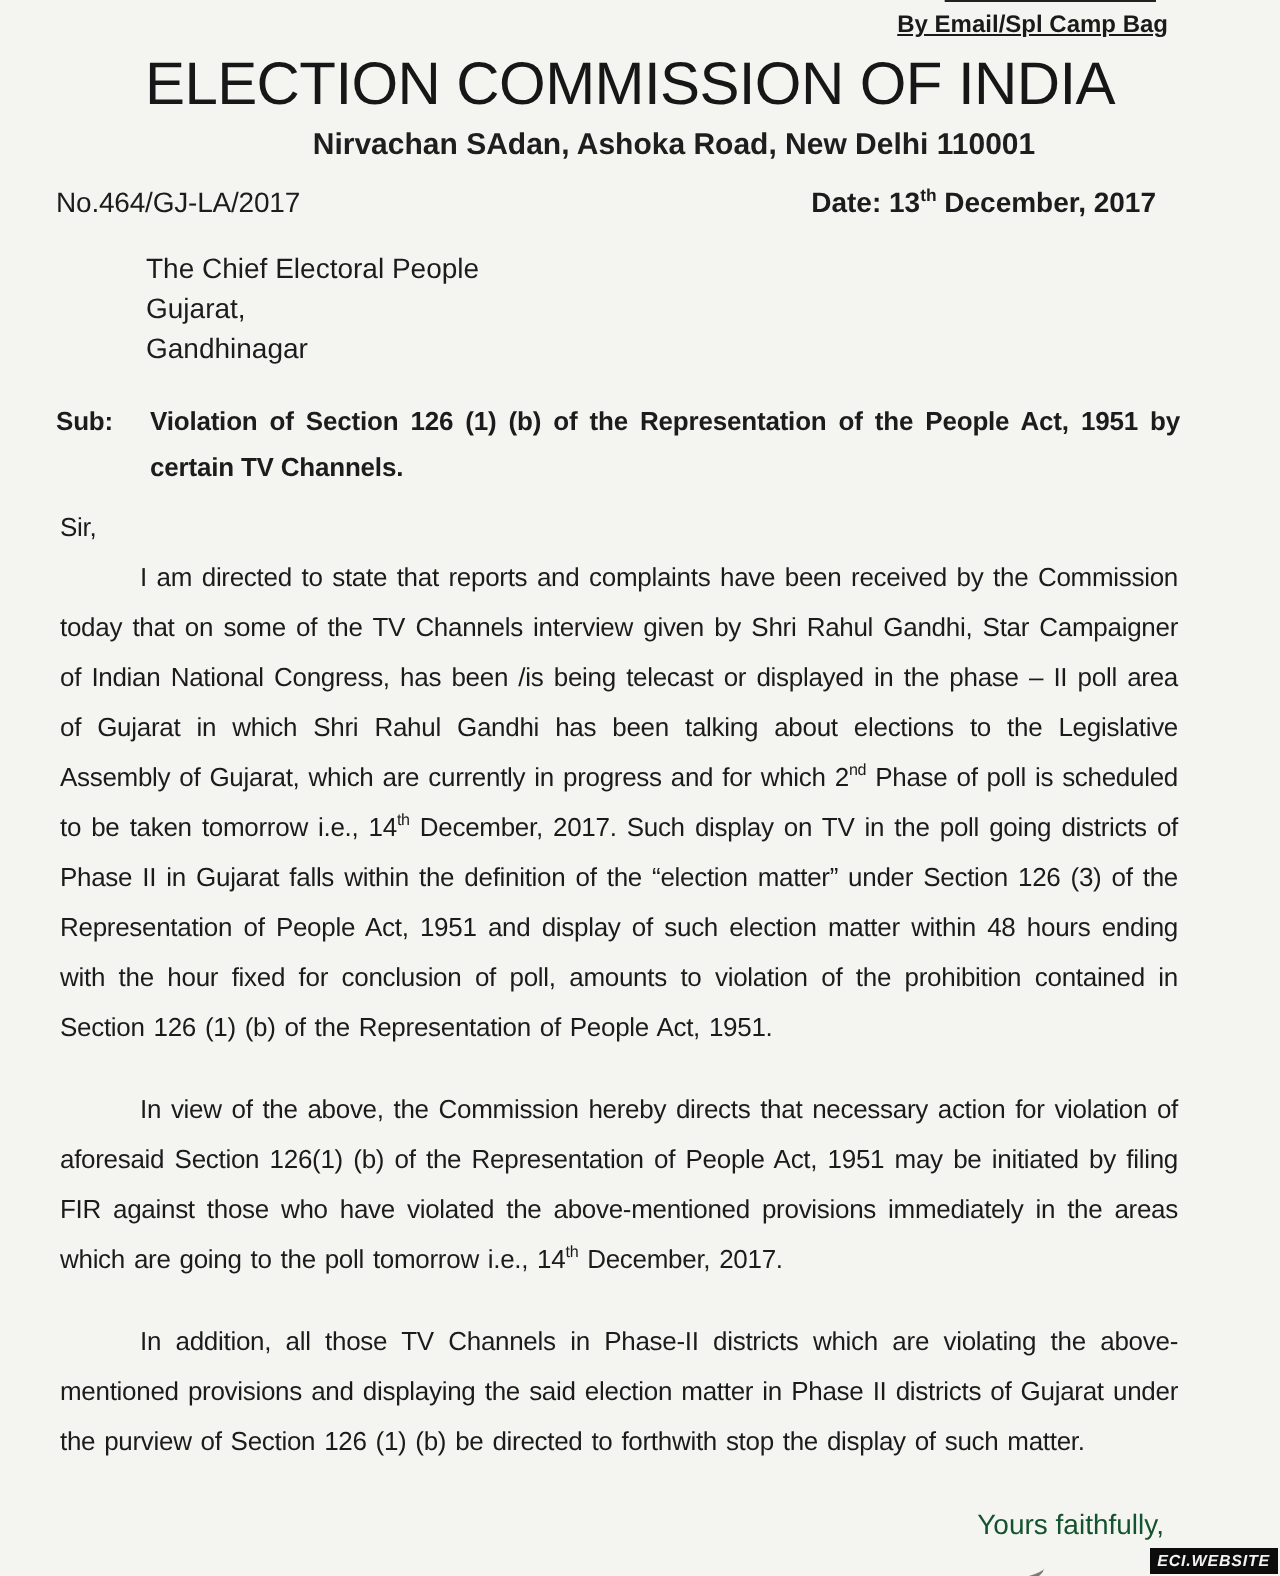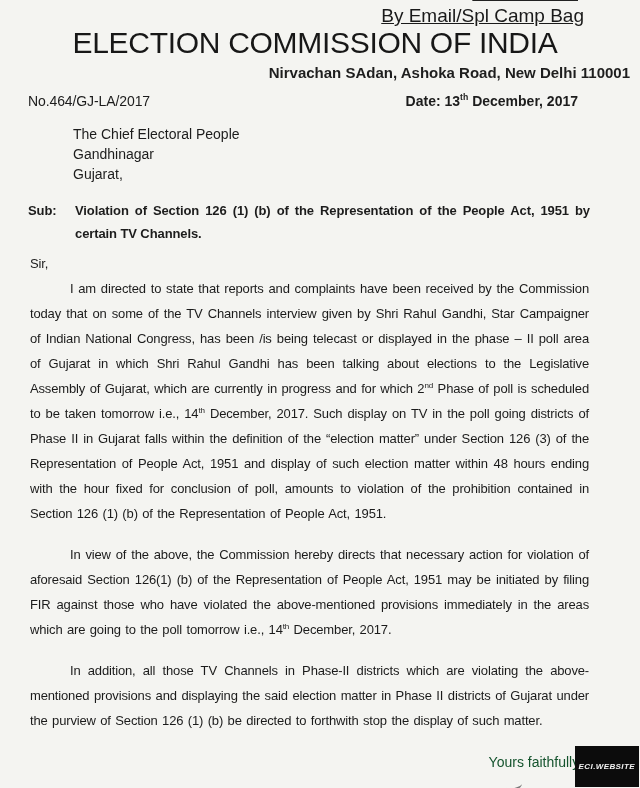--- a/index.html
+++ b/index.html
@@ -19,34 +19,34 @@
   
   .classification {
     position: absolute; top: -14px; right: 62px;
     font-size: 14px; font-weight: 700;
     text-decoration: underline;
     letter-spacing: 0.2px;
     color: #222;
   }
   .delivery {
     position: absolute; top: 5px; right: 56px;
-    font-size: 19px; font-weight: 400;
+    font-size: 12px; font-weight: 700;
     text-decoration: underline;
     color: #1a1a1a;
   }
   .org-name {
     position: absolute; top: 26px; left: 0; right: 10px;
     text-align: center;
     font-size: 30px; font-weight: 500;
     letter-spacing: -0.3px;
     color: #171717;
   }
   .org-address {
     position: absolute; top: 64px; left: 0; right: 10px;
-    text-align: right;
+    text-align: center;
     font-size: 15px; font-weight: 600;
     color: #1e1e1e;
     margin-left: 44px;
   }
   .ref-row {
     position: absolute; top: 93px; left: 28px; right: 62px;
     display: flex; justify-content: space-between; align-items: center;
     font-size: 14px;
     gap: 33px;
   }
@@ -93,21 +93,21 @@
     border-radius: 50%;
     transform: rotate(-14deg);
     opacity: 0.65;
   }
   .eci-badge {
     position: absolute; bottom: 1px; right: 1px;
     background: #0c0c0c;
     color: #f2f2f2;
     font-size: 8px; font-weight: 700;
     letter-spacing: 0.4px;
-    padding: 16px 4px;
+    padding: 2px 4px;
     font-style: italic;
   }
 </style>
 </head>
 <body>
 
 <div class="page">
 
   <div class="classification">MOST URGENT</div>
 
@@ -117,22 +117,22 @@
 
   <div class="org-address">Nirvachan SAdan, Ashoka Road, New Delhi 110001</div>
 
   <div class="ref-row">
     <span class="ref-no">No.464/GJ-LA/2017</span>
     <span class="letter-date"><span>Date: 13</span><sup>th</sup><span> December, 2017</span></span>
   </div>
 
   <div class="addressee">
     <div>The Chief Electoral People</div>
+    <div>Gujarat,</div>
     <div>Gandhinagar</div>
-    <div>Gujarat,</div>
   </div>
 
   <div class="subject-row">
     <span class="subject-label">Sub:</span>
     <span class="subject-text">Violation of Section 126 (1) (b) of the Representation of the People Act, 1951 by certain TV Channels.</span>
   </div>
 
   <div class="letter-body">
     <div class="salutation">Sir,</div>
     <p class="body-par"><span>I am directed to state that reports and complaints have been received by the Commission today that on some of the TV Channels interview given by Shri Rahul Gandhi, Star Campaigner of Indian National Congress, has been /is being telecast or displayed in the phase – II poll area of Gujarat in which Shri Rahul Gandhi has been talking about elections to the Legislative Assembly of Gujarat, which are currently in progress and for which 2</span><sup>nd</sup><span> Phase of poll is scheduled to be taken tomorrow i.e., 14</span><sup>th</sup><span> December, 2017.  Such display on TV in the poll going districts of Phase II in Gujarat falls within the definition of the “election matter” under Section 126 (3) of the Representation of People Act, 1951 and display of such election matter within 48 hours ending with the hour fixed for conclusion of poll, amounts to violation of the prohibition contained in Section 126 (1) (b) of the Representation of People Act, 1951.</span></p>

